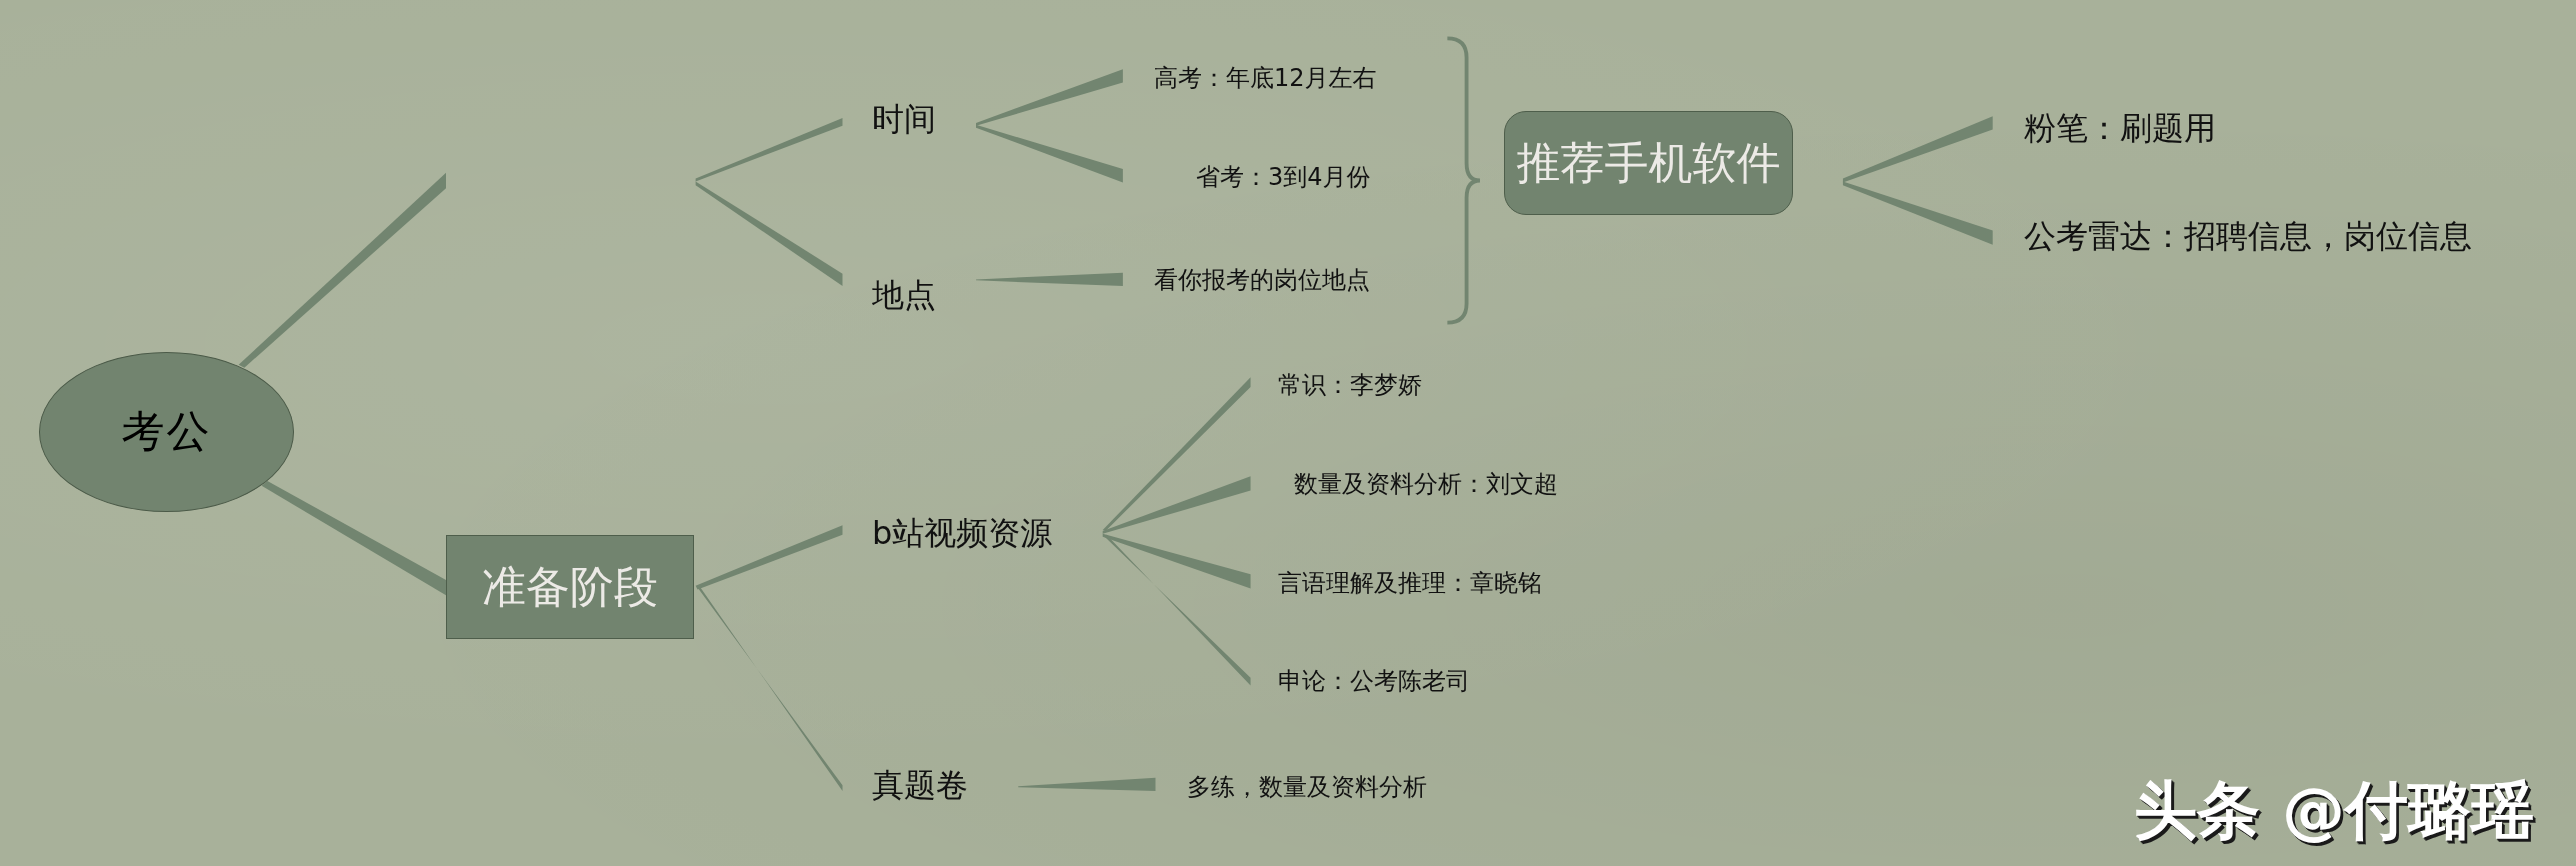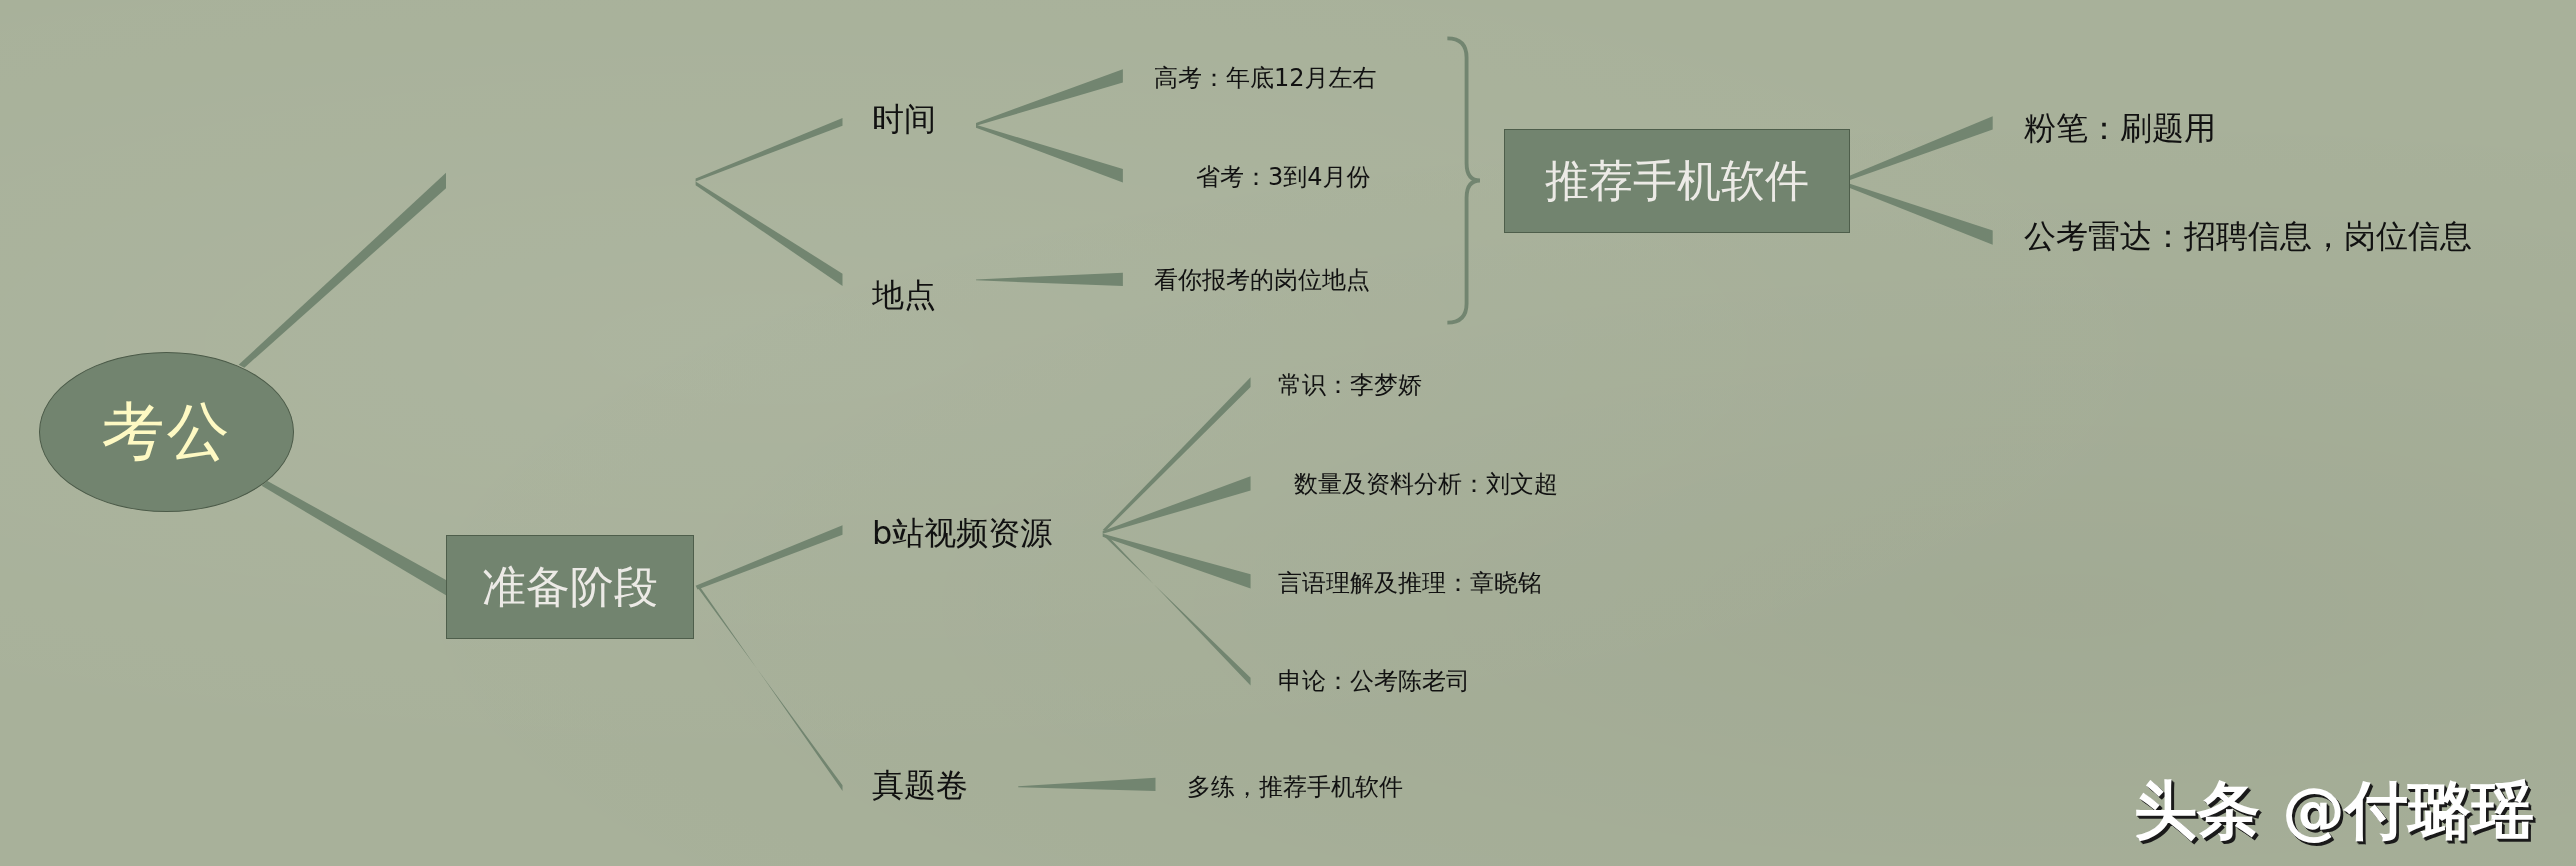--- a/index.html
+++ b/index.html
@@ -12,21 +12,21 @@
     background:
       radial-gradient(ellipse at 30% 40%, rgba(255,255,255,0.05), rgba(0,0,0,0) 60%),
       radial-gradient(ellipse at 80% 70%, rgba(0,0,0,0.04), rgba(0,0,0,0) 60%),
       #a8b19a; }
   svg.links { position: absolute; left: 0; top: 0; }
   .root {
     position: absolute; left: 39px; top: 352px; width: 255px; height: 160px;
     border-radius: 50%; background: #72846f; border: 1.4px solid #4b5a48;
     display: flex; align-items: center; justify-content: center; box-sizing: border-box;
   }
-  .root span { color: #fef9c3; font-size: 63px; letter-spacing: 1.9px; }
+  .root span { color: #000000; font-size: 43px; letter-spacing: 1.9px; }
   .box {
     position: absolute; background: #72846f; border: 1.9px solid #4e5e4b;
     display: flex; align-items: center; justify-content: center; box-sizing: border-box;
   }
   .box span { color: #eceae6; font-size: 44px; }
   .node { position: absolute; color: #111; white-space: nowrap; transform: translateY(-50%); }
   .l2 { font-size: 32px; }
   .leaf { font-size: 24px; }
   .app { font-size: 32px; }
   .watermark {
@@ -79,38 +79,38 @@
     <path d="M1507,40 Q1527,40 1527,60 L1527,170 Q1527,188 1541,188 Q1527,188 1527,206 L1527,316 Q1527,336 1507,336" fill="none" stroke="#728570" stroke-width="4"></path>
   </svg>
 
   <div class="root">
     <span>考公</span>
   </div>
 
   <div class="box" style="left:446px;top:535px;width:248px;height:104px;">
     <span>准备阶段</span>
   </div>
-  <div class="box" style="left:1504px;top:129px;width:346px;height:104px;">
+  <div class="box" style="left:1504px;top:111px;width:289px;height:104px;border-radius:22px;">
     <span>推荐手机软件</span>
   </div>
 
   <div class="node l2" style="left:872px;top:120px;">时间</div>
   <div class="node l2" style="left:872px;top:296px;">地点</div>
   <div class="node l2" style="left:872px;top:534px;">b站视频资源</div>
   <div class="node l2" style="left:872px;top:786px;">真题卷</div>
 
   <div class="node leaf" style="left:1154px;top:78px;">高考：年底12月左右</div>
   <div class="node leaf" style="left:1196px;top:177px;">省考：3到4月份</div>
   <div class="node leaf" style="left:1154px;top:280px;">看你报考的岗位地点</div>
 
   <div class="node leaf" style="left:1278px;top:385px;">常识：李梦娇</div>
   <div class="node leaf" style="left:1278px;top:484px;margin-left:16px;">数量及资料分析：刘文超</div>
   <div class="node leaf" style="left:1278px;top:583px;">言语理解及推理：章晓铭</div>
   <div class="node leaf" style="left:1278px;top:681px;">申论：公考陈老司</div>
 
-  <div class="node leaf" style="left:1187px;top:787px;">多练，推荐手机软件</div>
+  <div class="node leaf" style="left:1187px;top:787px;">多练，数量及资料分析</div>
 
   <div class="node app" style="left:2024px;top:129px;">粉笔：刷题用</div>
   <div class="node app" style="left:2024px;top:237px;">公考雷达：招聘信息，岗位信息</div>
 
   <div class="watermark">头条 @付璐瑶</div>
 </div>
 
 
 </body></html>

